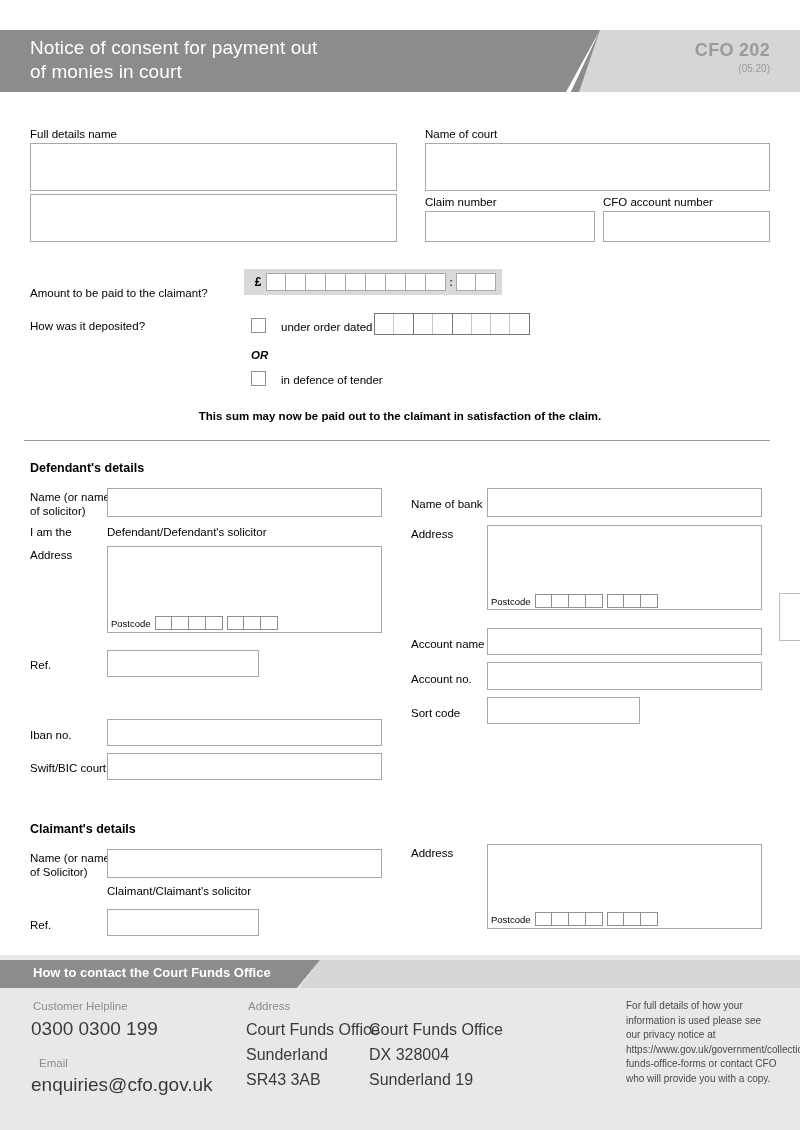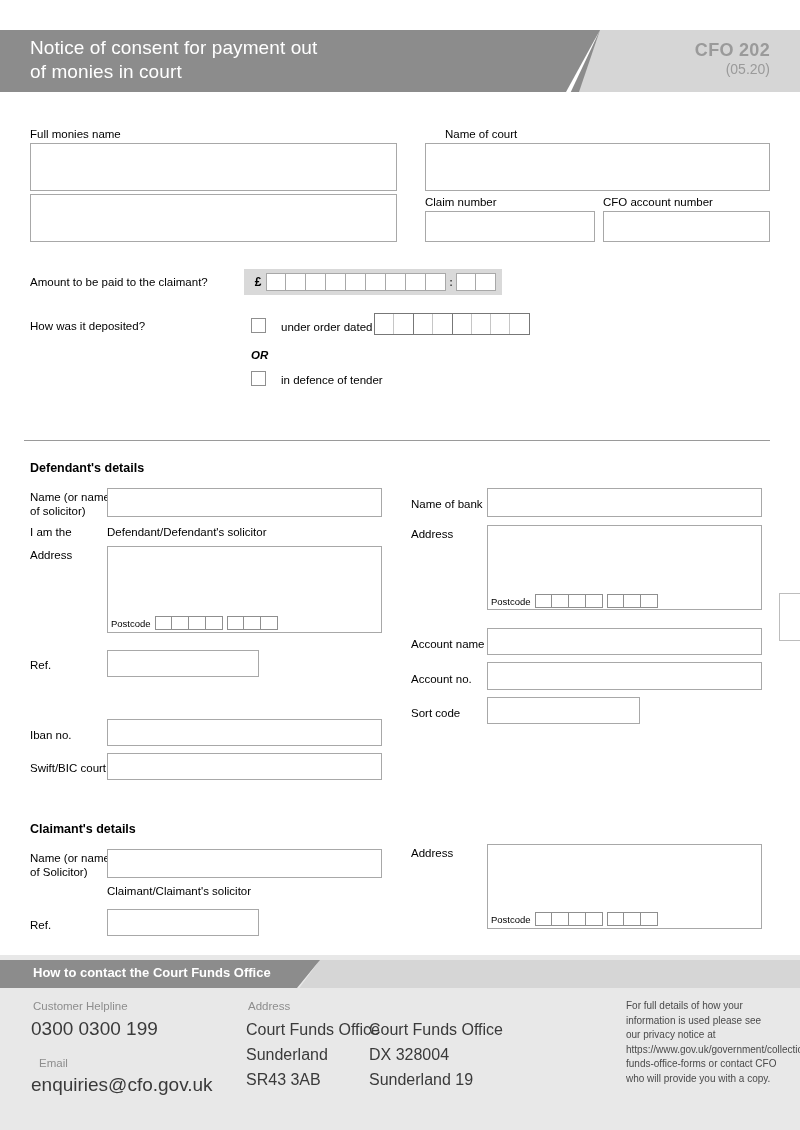--- a/index.html
+++ b/index.html
@@ -54,21 +54,21 @@
   }
   .form-code-main {
     color: #9a9a9a;
     font-size: 18px;
     font-weight: bold;
     line-height: 26px;
     letter-spacing: 0.3px;
   }
   .form-code-sub {
     color: #9a9a9a;
-    font-size: 14px;
+    font-size: 10px;
     line-height: 12px;
   }
 
   
   .lbl {
     font-size: 11.5px;
     line-height: 14px;
     color: #000;
   }
   .lbl-bold { font-weight: bold; }
@@ -239,34 +239,34 @@
     <div class="header-dark"></div>
     <div class="header-notch"></div>
     <div class="header-title">Notice of consent for payment out
 of monies in court</div>
     <div class="form-code">
       <div class="form-code-main">CFO 202</div>
       <div class="form-code-sub">(05.20)</div>
     </div>
   </div>
 
-  <div class="lbl abs" style="left:30px; top:127px;">Full monies name</div>
+  <div class="lbl abs" style="left:30px; top:127px;">Full details name</div>
   <div class="box abs" style="left:30px; top:143px; width:367px; height:48px;"></div>
   <div class="box abs" style="left:30px; top:194px; width:367px; height:48px;"></div>
 
-  <div class="lbl abs" style="left:425px; top:127px;margin-left:20px;">Name of court</div>
+  <div class="lbl abs" style="left:425px; top:127px;">Name of court</div>
   <div class="box abs" style="left:425px; top:143px; width:345px; height:48px;"></div>
 
   <div class="lbl abs" style="left:425px; top:195px;">Claim number</div>
   <div class="box abs" style="left:425px; top:211px; width:170px; height:31px;"></div>
 
   <div class="lbl abs" style="left:603px; top:195px;">CFO account number</div>
   <div class="box abs" style="left:603px; top:211px; width:167px; height:31px;"></div>
 
-  <div class="lbl abs" style="left:30px; top:275px;">Amount to be paid to the claimant?</div>
+  <div class="lbl abs" style="left:30px; top:286px;">Amount to be paid to the claimant?</div>
   <div class="amount-wrap" style="left:244px; top:269px;">
     <div class="amount-sym">£</div>
     <div class="cellrow">
       <div class="cell"></div>
       <div class="cell"></div>
       <div class="cell"></div>
       <div class="cell"></div>
       <div class="cell"></div>
       <div class="cell"></div>
       <div class="cell"></div>
@@ -299,20 +299,21 @@
       <div class="date-cell"></div>
       <div class="date-cell"></div>
     </div>
   </div>
 
   <div class="lbl lbl-bold abs" style="left:251px; top:348px;font-style:italic;">OR</div>
 
   <div class="cbox" style="left:251px; top:371px;"></div>
   <div class="lbl abs" style="left:281px; top:373px;">in defence of tender</div>
 
+  <div class="statement" style="left:30px; top:410px; width:740px;">This sum may now be paid out to the claimant in satisfaction of the claim.</div>
 
   <div class="divider" style="left:24px; top:440px; width:746px;"></div>
 
   <div class="section-title" style="left:30px; top:461px;">Defendant's details</div>
 
   <div class="lbl abs" style="left:30px; top:490px; white-space:pre-line;">Name (or name
 of solicitor)</div>
   <div class="box abs" style="left:107px; top:488px; width:275px; height:29px;"></div>
 
   <div class="lbl abs" style="left:30px; top:525px;">I am the</div>

